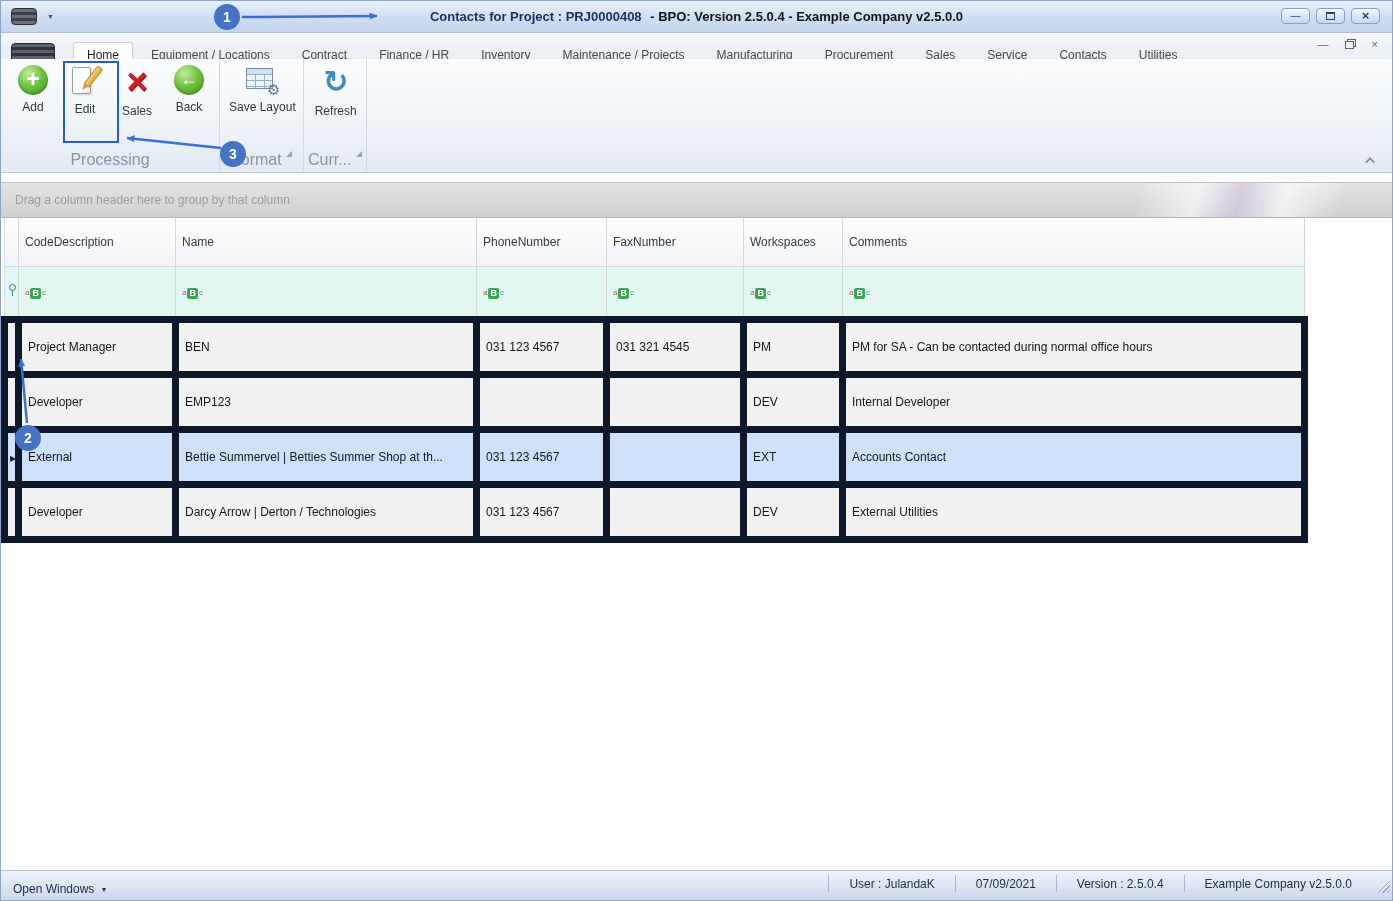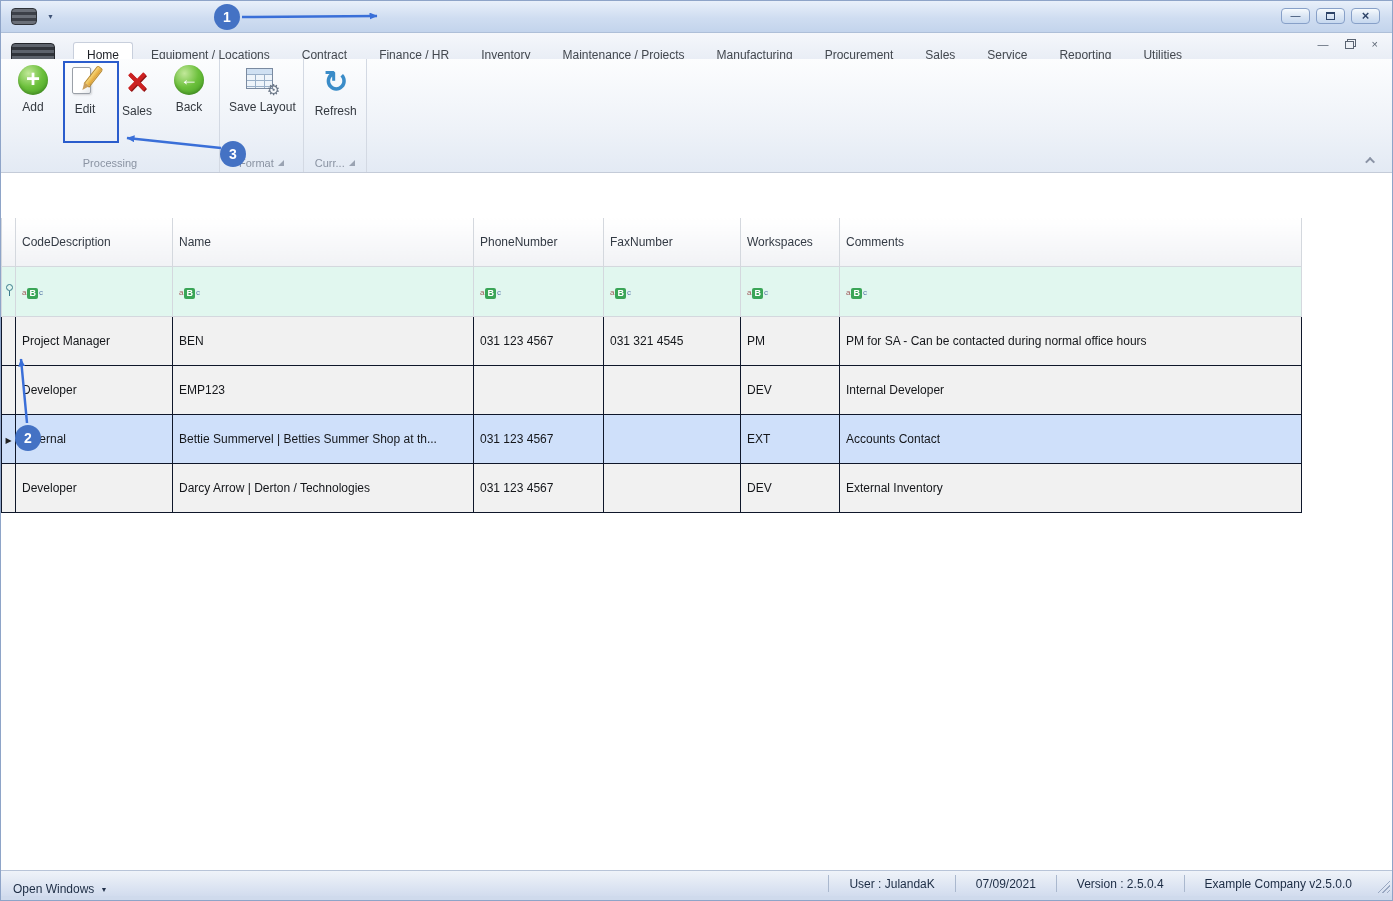--- a/index.html
+++ b/index.html
@@ -77,22 +77,22 @@
   
   .ribbon {
     position: absolute; top: 58px; left: 0; width: 100%; height: 114px;
     background: linear-gradient(#fcfdfe, #eef2f8 62%, #e3eaf4);
     border-bottom: 1px solid #c4cbd8;
     display: flex;
   }
   .rgroup { position: relative; padding: 2px 4px 18px 6px; border-right: 1px solid #d3d9e3; display: flex; align-items: flex-start; }
   .rgroup-label {
     position: absolute; bottom: 3px; left: 0; right: 0; text-align: center;
-    font-size: 11px; color: #8a93a2; white-space: nowrap;
-    display: flex; justify-content: center; align-items: center; gap: 4px;
+    font-size: 16px; color: #8a93a2; white-space: nowrap;
+    display: flex; justify-content: center; align-items: flex-start; gap: 4px;
   }
   .launcher { width: 0; height: 0; border-left: 6px solid transparent; border-bottom: 6px solid #9aa3b2; display: inline-block; }
   .rbtn {
     min-width: 52px; padding: 4px 3px 0; display: flex; flex-direction: column;
     align-items: center; gap: 5px; font-size: 12px; color: #33383f; border-radius: 3px;
   }
   .ricon { height: 34px; display: flex; align-items: center; justify-content: center; }
 
   .icon-add, .icon-back {
     width: 30px; height: 30px; border-radius: 50%;
@@ -166,21 +166,21 @@
   table.grid { border-collapse: collapse; table-layout: fixed; width: 1300px; font-size: 12px; }
   table.grid th, table.grid td {
     padding: 17px 6px; white-space: nowrap; overflow: hidden; text-overflow: ellipsis;
     text-align: left; font-weight: 400;
   }
   table.grid thead th {
     height: 25px; background: linear-gradient(#ffffff, #f1f2f5);
     border: 1px solid #d4d8de; border-top: none; color: #333a44;
   }
   table.grid .filter-row td { height: 26px; background: #e1f7ef; border: 1px solid #d4d8de; }
-  table.grid tbody td { height: 27px; background: #f1f1f1; border: 1px solid #0f172a; color: #14161a; }
+  table.grid tbody td { height: 27px; background: #f1f1f1; border: 7px solid #0f172a; color: #14161a; }
   table.grid tr.selected td { background: #cfe0fa; }
   table.grid .ind { padding: 0 2px; text-align: center; }
   .row-arrow { font-size: 8px; color: #222; }
   .abc { display: inline-flex; align-items: center; line-height: 1; }
   .abc .abc-a { font-size: 8px; color: #a05858; }
   .abc .abc-b { font-size: 9px; font-weight: 700; color: #fff; background: #3aa557; border-radius: 2px; padding: 1px 2px; margin: 0 1px; }
   .abc .abc-c { font-size: 8px; color: #5878a8; }
   .pin { position: relative; display: inline-block; width: 8px; height: 12px; }
   .pin::before { content: ""; position: absolute; top: 0; left: 1px; width: 5px; height: 5px; border: 1px solid #3a7b8c; border-radius: 50%; }
   .pin::after { content: ""; position: absolute; top: 7px; left: 4px; width: 1px; height: 5px; background: #3a7b8c; }
@@ -207,20 +207,24 @@
   svg.overlay { position: absolute; left: 0; top: 0; z-index: 50; pointer-events: none; }
 </style>
 </head>
 <body>
 
 <div class="window">
 
   <div class="titlebar">
     <div class="app-logo"></div>
     <span class="qat-caret">▼</span>
+    <div class="title-text">
+      <span>Contacts for Project : PRJ0000408</span>
+      <span class="title-right">- BPO: Version 2.5.0.4 - Example Company v2.5.0.0</span>
+    </div>
     <div class="win-controls">
       <div class="win-btn">
           <span>—</span>
         </div>
       <div class="win-btn">
           <span class="max-glyph"></span>
         </div>
       <div class="win-btn">
           <span class="close-g">×</span>
         </div>
@@ -233,21 +237,21 @@
       <div class="tab active">Home</div>
       <div class="tab">Equipment / Locations</div>
       <div class="tab">Contract</div>
       <div class="tab">Finance / HR</div>
       <div class="tab">Inventory</div>
       <div class="tab">Maintenance / Projects</div>
       <div class="tab">Manufacturing</div>
       <div class="tab">Procurement</div>
       <div class="tab">Sales</div>
       <div class="tab">Service</div>
-      <div class="tab">Reporting</div>
+      <div class="tab">Contacts</div>
       <div class="tab">Utilities</div>
     </div>
     <div class="mdi-controls">
       <span>—</span>
       <span class="restore-glyph"></span>
       <span>×</span>
     </div>
   </div>
 
   <div class="ribbon">
@@ -310,20 +314,24 @@
       </div>
     </div>
 
     <div class="ribbon-collapse">
         <span class="chev"></span>
       </div>
   </div>
 
   <div class="edit-highlight-box"></div>
 
+  <div class="groupby">
+    <span class="hint">Drag a column header here to group by that column</span>
+    <span class="swoosh"></span>
+  </div>
 
   <div class="grid-area">
     <table class="grid">
       <colgroup>
         <col style="width:14px">
           <col style="width:157px">
           <col style="width:301px">
         <col style="width:130px">
           <col style="width:137px">
           <col style="width:99px">
@@ -401,21 +409,21 @@
           <td>EXT</td>
           <td>Accounts Contact</td>
         </tr>
         <tr>
           <td class="ind"></td>
           <td>Developer</td>
           <td>Darcy Arrow | Derton / Technologies</td>
           <td>031 123 4567</td>
           <td></td>
           <td>DEV</td>
-          <td>External Inventory</td>
+          <td>External Utilities</td>
         </tr>
       </tbody>
     </table>
   </div>
 
   <div class="statusbar">
     <div class="open-windows">
       <span>Open Windows</span>
       <span class="ow-caret">▼</span>
     </div>

